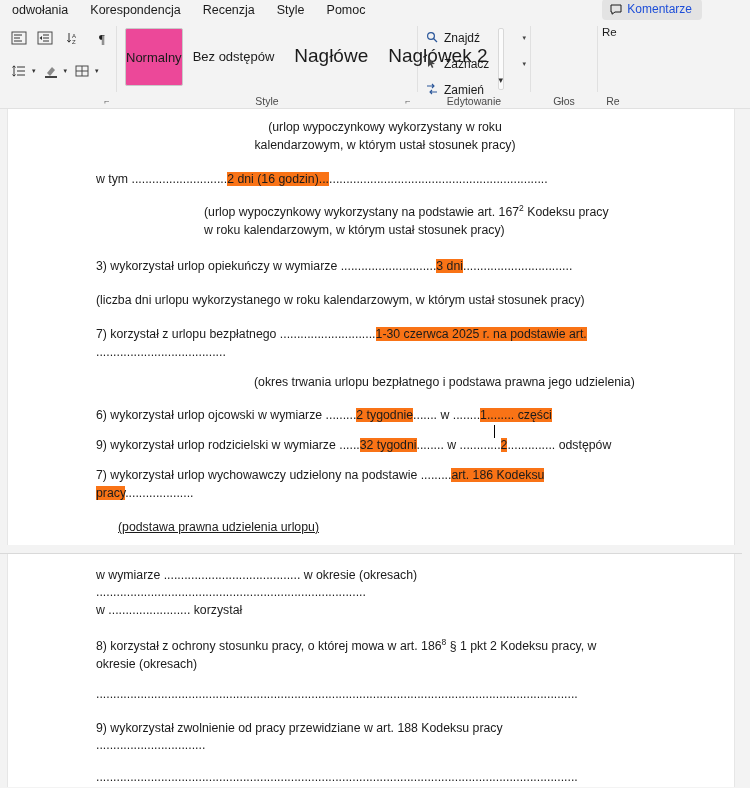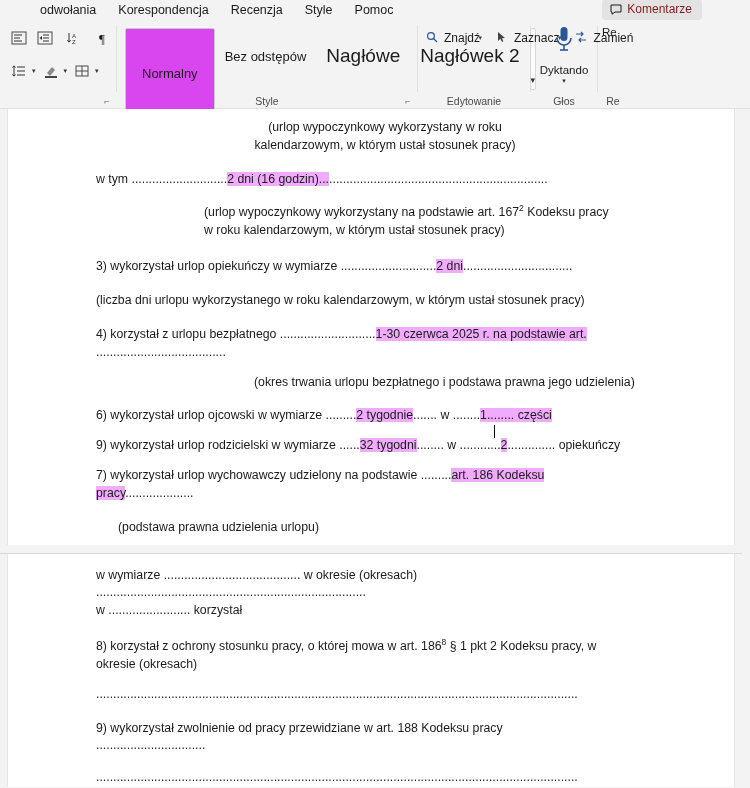--- a/index.html
+++ b/index.html
@@ -20,38 +20,37 @@
   }
 
   
   .tabs-row {
     position: relative;
     height: 20px;
     background: #f3f3f3;
     display: flex;
     align-items: center;
     padding-left: 8px;
-    margin-left: 28px;
   }
   .tab {
     font-size: 12.5px;
     color: #1b1b1b;
     padding: 2px 11px 3px 11px;
     white-space: nowrap;
     cursor: default;
   }
   .tab:first-child { padding-left: 4px; }
   .comments-btn {
     position: absolute;
     right: 48px;
     top: -1px;
     background: #e3e3e3;
     border-radius: 4px;
     font-size: 12px;
-    color: #7f1d1d;
+    color: #1d4ed8;
     padding: 3px 10px 4px 8px;
     display: flex;
     align-items: center;
     gap: 5px;
     white-space: nowrap;
   }
   .comments-btn svg { display:block; }
 
   
   .ribbon {
@@ -134,24 +133,24 @@
     justify-content: center;
     padding: 0 10px;
     font-size: 13px;
     color: #1b1b1b;
     white-space: nowrap;
     height: 56px;
     margin-top: 5px;
   }
   .style-item.boxed {
     border: 1px solid #c9c9c9;
-    background: #d946ef;
+    background: #ec4899;
     border-radius: 2px;
     width: 84px;
-    padding: 16px;
+    padding: 0;
   }
   .style-item.big { font-size: 19px; }
   .styles-more {
     width: 22px;
     margin-top: 5px;
     height: 56px;
     border: 1px solid #d8d8d8;
     background: #fbfbfb;
     border-radius: 2px;
     display: flex;
@@ -168,21 +167,21 @@
     display: flex;
     align-items: center;
     gap: 6px;
     font-size: 12px;
     color: #1b1b1b;
     padding: 3px 6px 3px 8px;
     height: 18px;
     position: relative;
   }
   .edit-item .ec { position: absolute; right: 4px; font-size: 7px; color: #444; }
-  .edit-items { padding-top: 6px; display:flex; flex-direction: row; gap: 2px; }
+  .edit-items { padding-top: 6px; display:flex; flex-direction: column; gap: 2px; }
 
   
   .dictate-group { width: 66px; align-items: center; }
   .dictate-inner {
     display: flex; flex-direction: column; align-items: center;
     padding-top: 4px; width: 100%;
   }
   .dictate-label { font-size: 11.5px; color: #1b1b1b; margin-top: 2px; }
   .dictate-caret { font-size: 7px; color: #333; margin-top: 1px; }
 
@@ -212,25 +211,25 @@
     font-family: "Liberation Sans", sans-serif;
     font-size: 12.3px;
     color: #1b1b1b;
     line-height: 1.45;
   }
   .p {
     margin: 0;
     padding: 0 60px 0 88px;
   }
   .center { text-align: center; }
-  .indent-1 { padding-left: 110px; }
+  .indent-1 { padding-left: 110px; text-decoration: underline; }
   .indent-2 { padding-left: 196px; }
   .indent-3 { padding-left: 246px; }
   .hl {
-    background: #f0abfc;
+    background: #f97316;
   }
   sup { font-size: 8.5px; vertical-align: super; }
 
   
   .page-break {
     position: relative;
     height: 16px;
     margin: 8px 0 6px 0;
   }
   .page-break::before {
@@ -387,32 +386,20 @@
           </span>
           <span>Zamień</span>
         </div>
       </div>
       <div class="group-label">Edytowanie</div>
     </div>
 
     <div class="group-sep"></div>
 
     <div class="group dictate-group">
-      <div class="dictate-inner">
-        <span>
-          <svg width="24" height="34" viewBox="0 0 24 34">
-              <rect x="8.5" y="3" width="7" height="14" rx="3.5" fill="#2b579a"></rect>
-              <path d="M5 14a7 7 0 0 0 14 0" fill="none" stroke="#2b579a" stroke-width="1.6"></path>
-              <line x1="12" y1="21" x2="12" y2="26" stroke="#2b579a" stroke-width="1.6"></line>
-              <line x1="8" y1="26" x2="16" y2="26" stroke="#2b579a" stroke-width="1.6"></line>
-            </svg>
-        </span>
-        <span class="dictate-label">Dyktando</span>
-        <span class="dictate-caret">▾</span>
-      </div>
       <div class="group-label">Głos</div>
     </div>
 
     <div class="group-sep"></div>
 
     <div class="group cut-group">
       <div class="cut-inner">Re</div>
       <div class="group-label">Re</div>
     </div>
 
@@ -422,32 +409,32 @@
     <div class="page">
       <div class="doc-text" id="doc-body">
           <div class="p center"><span>(urlop wypoczynkowy wykorzystany w roku</span></div>
           <div class="p center"><span>kalendarzowym, w którym ustał stosunek pracy)</span></div>
           <div style="height: 16px;"></div>
           <div class="p"><span>w tym ............................</span><span class="hl">2 dni (16 godzin)...</span><span>................................................................</span></div>
           <div style="height: 14px;"></div>
           <div class="p indent-2"><span>(urlop wypoczynkowy wykorzystany na podstawie art. 167</span><sup>2</sup><span> Kodeksu pracy</span></div>
           <div class="p indent-2"><span>w roku kalendarzowym, w którym ustał stosunek pracy)</span></div>
           <div style="height: 18px;"></div>
-          <div class="p"><span>3) wykorzystał urlop opiekuńczy w wymiarze ............................</span><span class="hl">2 dni</span><span>................................</span></div>
+          <div class="p"><span>3) wykorzystał urlop opiekuńczy w wymiarze ............................</span><span class="hl">3 dni</span><span>................................</span></div>
           <div style="height: 16px;"></div>
           <div class="p"><span>(liczba dni urlopu wykorzystanego w roku  kalendarzowym, w którym ustał stosunek pracy)</span></div>
           <div style="height: 16px;"></div>
-          <div class="p"><span>4) korzystał z urlopu bezpłatnego ............................</span><span class="hl">1-30 czerwca 2025 r. na podstawie art.</span></div>
+          <div class="p"><span>7) korzystał z urlopu bezpłatnego ............................</span><span class="hl">1-30 czerwca 2025 r. na podstawie art.</span></div>
           <div class="p"><span>......................................</span></div>
           <div style="height: 12px;"></div>
           <div class="p indent-3"><span>(okres trwania urlopu bezpłatnego i podstawa prawna jego udzielenia)</span></div>
           <div style="height: 16px;"></div>
           <div class="p"><span>6) wykorzystał urlop ojcowski w wymiarze .........</span><span class="hl">2 tygodnie</span><span>....... w ........</span><span class="hl">1........ części</span></div>
           <div style="height: 12px;"></div>
-          <div class="p"><span>9) wykorzystał urlop rodzicielski w wymiarze ......</span><span class="hl">32 tygodni</span><span>........ w ............</span><span class="hl">2</span><span>.............. opiekuńczy</span></div>
+          <div class="p"><span>9) wykorzystał urlop rodzicielski w wymiarze ......</span><span class="hl">32 tygodni</span><span>........ w ............</span><span class="hl">2</span><span>.............. odstępów</span></div>
           <div style="height: 12px;"></div>
           <div class="p"><span>7) wykorzystał urlop wychowawczy udzielony na podstawie .........</span><span class="hl">art. 186 Kodeksu</span></div>
           <div class="p"><span class="hl">pracy</span><span>....................</span></div>
           <div style="height: 16px;"></div>
           <div class="p indent-1"><span>(podstawa prawna udzielenia urlopu)</span></div>
           <div class="page-break"></div>
           <div class="p"><span>w wymiarze ........................................  w okresie (okresach)</span></div>
           <div class="p"><span>...............................................................................</span></div>
           <div class="p"><span>w ........................ korzystał</span></div>
           <div style="height: 16px;"></div>

